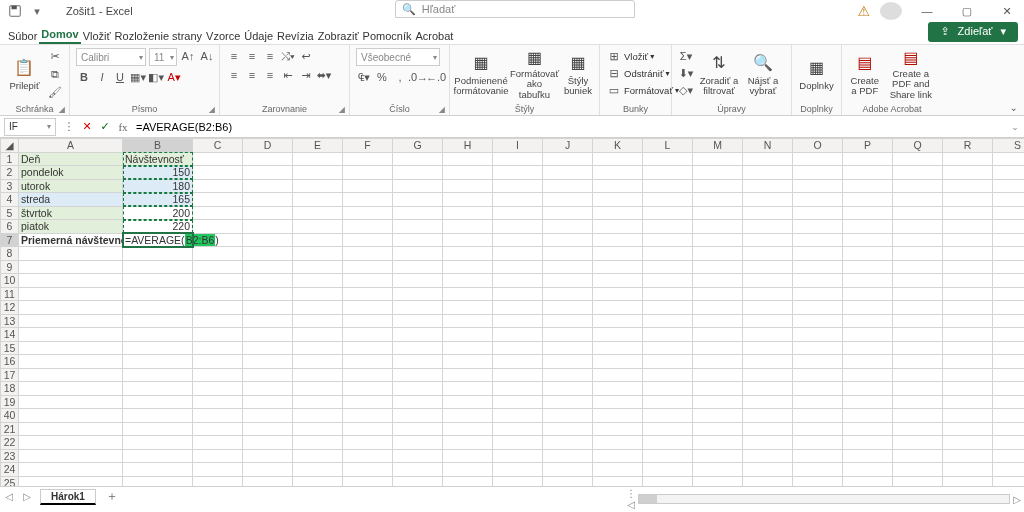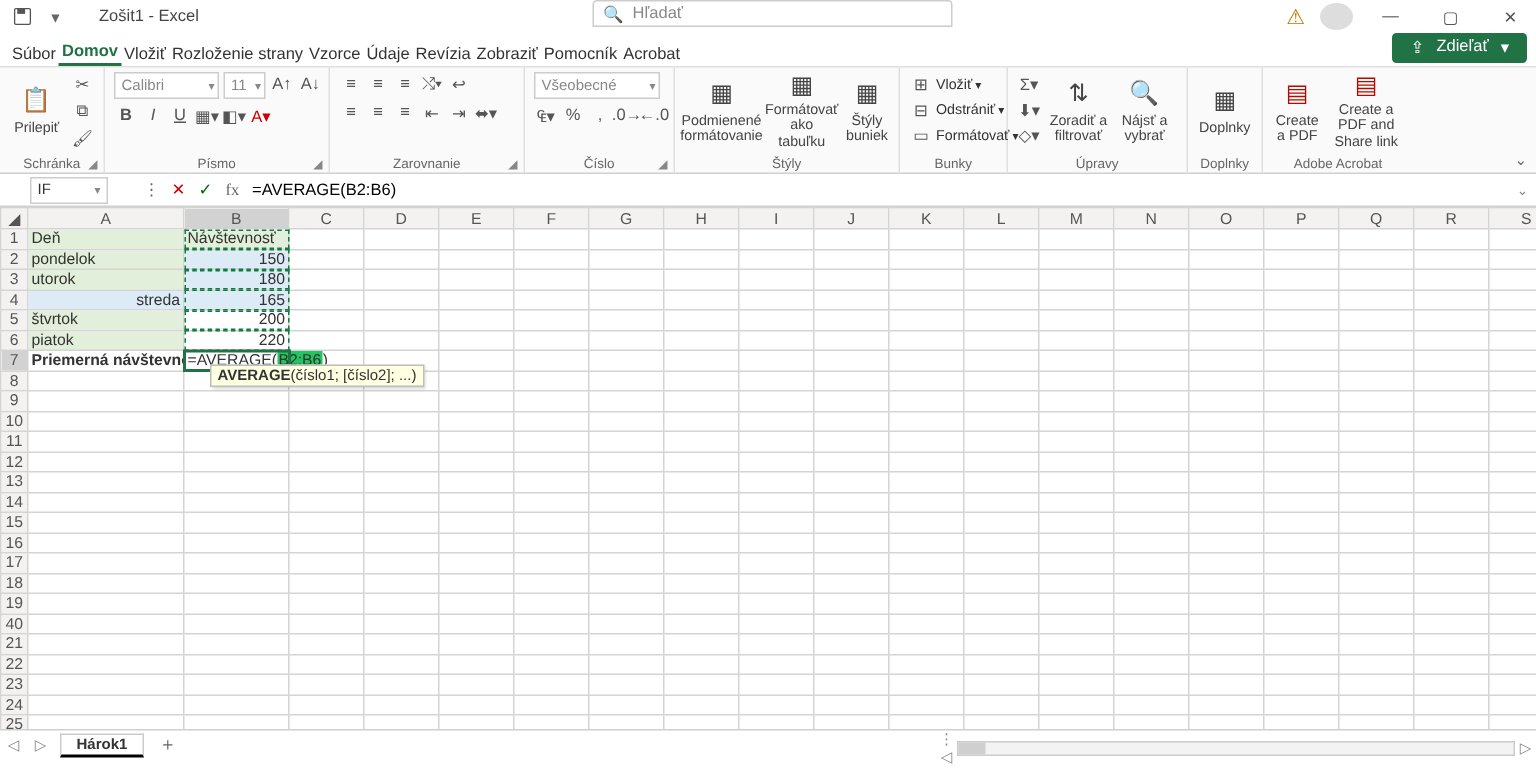--- a/index.html
+++ b/index.html
@@ -33,39 +33,39 @@
   .bigbtn .ic { width:22px; height:22px; display:flex; align-items:center; justify-content:center; font-size:16px; }
   .stack { display:flex; flex-direction:column; gap:2px; }
   .stack .row { display:flex; gap:2px; align-items:center; height:16px; }
   .mini { width:16px; height:16px; border:1px solid transparent; display:flex; align-items:center; justify-content:center; font-size:11px; color:#555;}
   .fontbox { border:1px solid #ccc; background:#fff; height:18px; font-size:10px; padding:0 14px 0 4px; display:flex; align-items:center; color:#888; position:relative; }
   .fontbox .ar { position:absolute; right:2px; font-size:8px; }
   .ribbon .collapse { position:absolute; right:6px; bottom:2px; font-size:10px; color:#666; }
 
   
   .fbar { height:22px; border-bottom:1px solid #d0d0d0; display:flex; align-items:center; }
-  .namebox { width:52px; height:18px; border:1px solid #ccc; margin:0 20px; font-size:10px; padding:0 4px; display:flex; align-items:center; justify-content:space-between; }
+  .namebox { width:52px; height:18px; border:1px solid #ccc; margin:0 4px; font-size:10px; padding:0 4px; display:flex; align-items:center; justify-content:space-between; }
   .namebox .ar{font-size:8px;color:#888;}
   .fbar .ic { width:18px; height:18px; display:flex; align-items:center; justify-content:center; color:#666; font-size:11px; }
   .fbar .fx { font-family: "Times New Roman", serif; text-align: center; }
   .fbar .cancel{color:#c00;}
   .fbar .ok{color:#060;}
   .formula-input { flex:1; height:18px; border:none; font-size:11px; padding:0 4px; outline:none; }
   .fbar .expand{width:18px;text-align:center;color:#888;font-size:9px;}
 
   
   .gridwrap { position:relative; height: 348px; overflow:hidden; }
   table.grid { border-collapse:collapse; table-layout:fixed; width: 1024px; }
   .grid th, .grid td { border:1px solid #d4d4d4; height:13.5px; font-size:10.5px; padding:0 2px; overflow:hidden; white-space:nowrap; background:#fff; }
   .grid th { background:#f3f2f1; font-weight:normal; text-align:center; color:#555; }
   .grid th.rowh { width:18px; }
   .grid th.sel { background:#d2d2d2; }
   .colA{width:104px;} .colB{width:70px;} .colOther{width:50px;}
   .green { background:#e2efda !important; }
-  .blue  { background:#ddebf7 !important;text-align:right; }
+  .blue  { background:#ddebf7 !important; }
   .right { text-align:right; }
   .bold { font-weight:bold; }
   .marching { outline:1.5px dashed #107c41; outline-offset:-1px; }
   .editcell { background:#fff; position:relative; }
   .editcell .ref { background:#22c55e; padding:0 1px; }
   .tooltip { position:absolute; left:140px; top: 105px; border:1px solid #bdbdbd; background:#ffffe1; font-size:10px; padding:1px 4px; box-shadow:1px 1px 2px rgba(0,0,0,.15); white-space:nowrap; }
   .tooltip b{font-weight:bold;}
 
   
   .sheetbar { height:20px; border-top:1px solid #d0d0d0; display:flex; align-items:center; font-size:10px; position:relative; }
@@ -897,23 +897,20 @@
           <td></td>
           <td></td>
           <td></td>
           <td></td>
           <td></td>
           <td></td>
         </tr>
 
 </tbody>
     </table>
-<div class="tooltip">
-  <b>AVERAGE</b><span>(číslo1; [číslo2]; ...)</span>
-</div>
 </div>
 
 <div class="sheetbar">
   <span class="nav">◁</span>
   <span class="nav">▷</span>
   <span class="tab active">Hárok1</span>
   <span class="plus">＋</span>
   <div class="scroll">
     <span class="arr">⋮ ◁</span>
     <div class="track">

